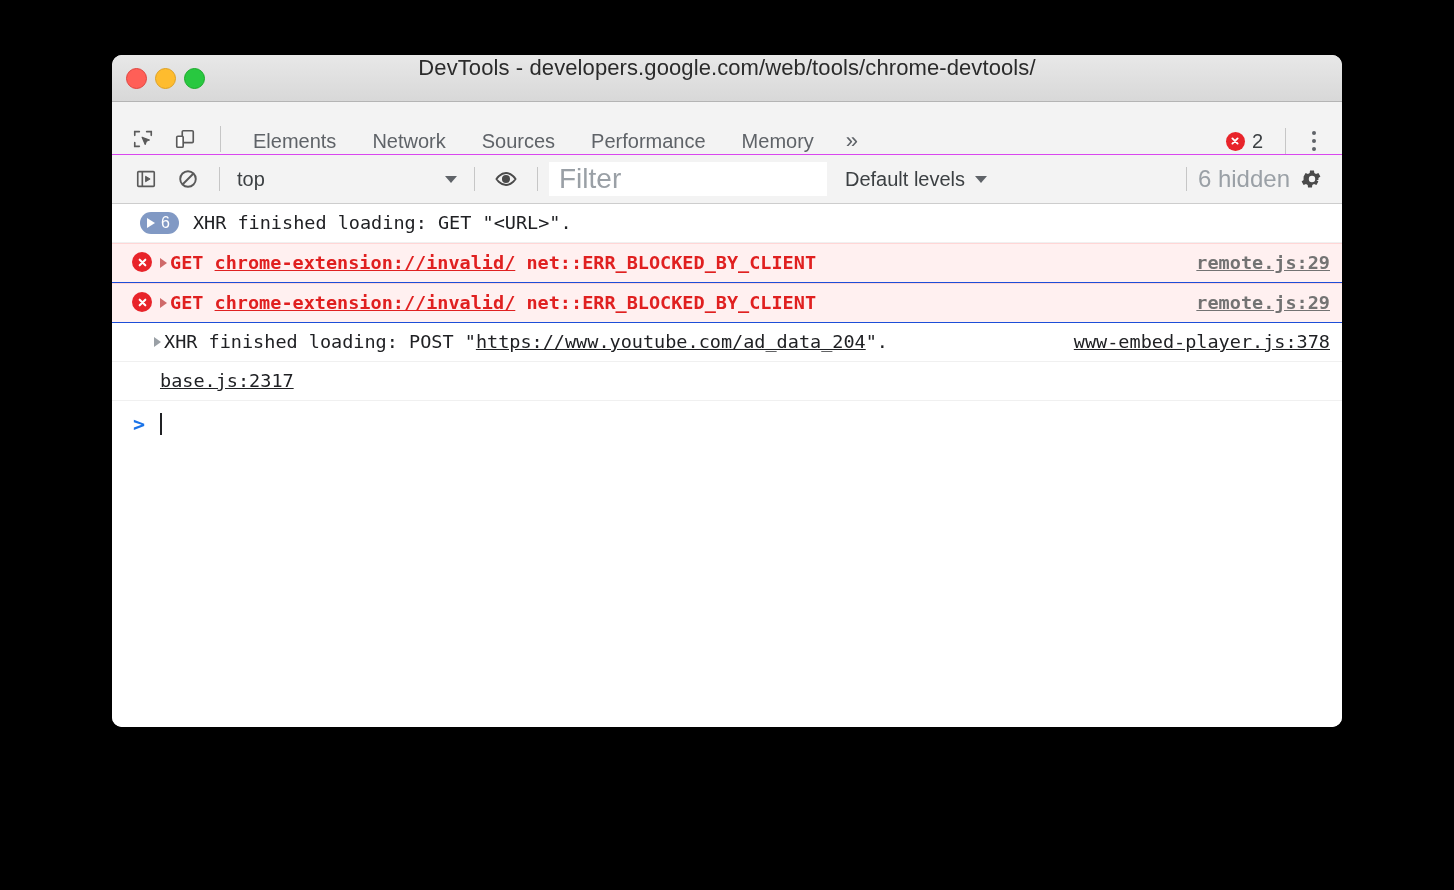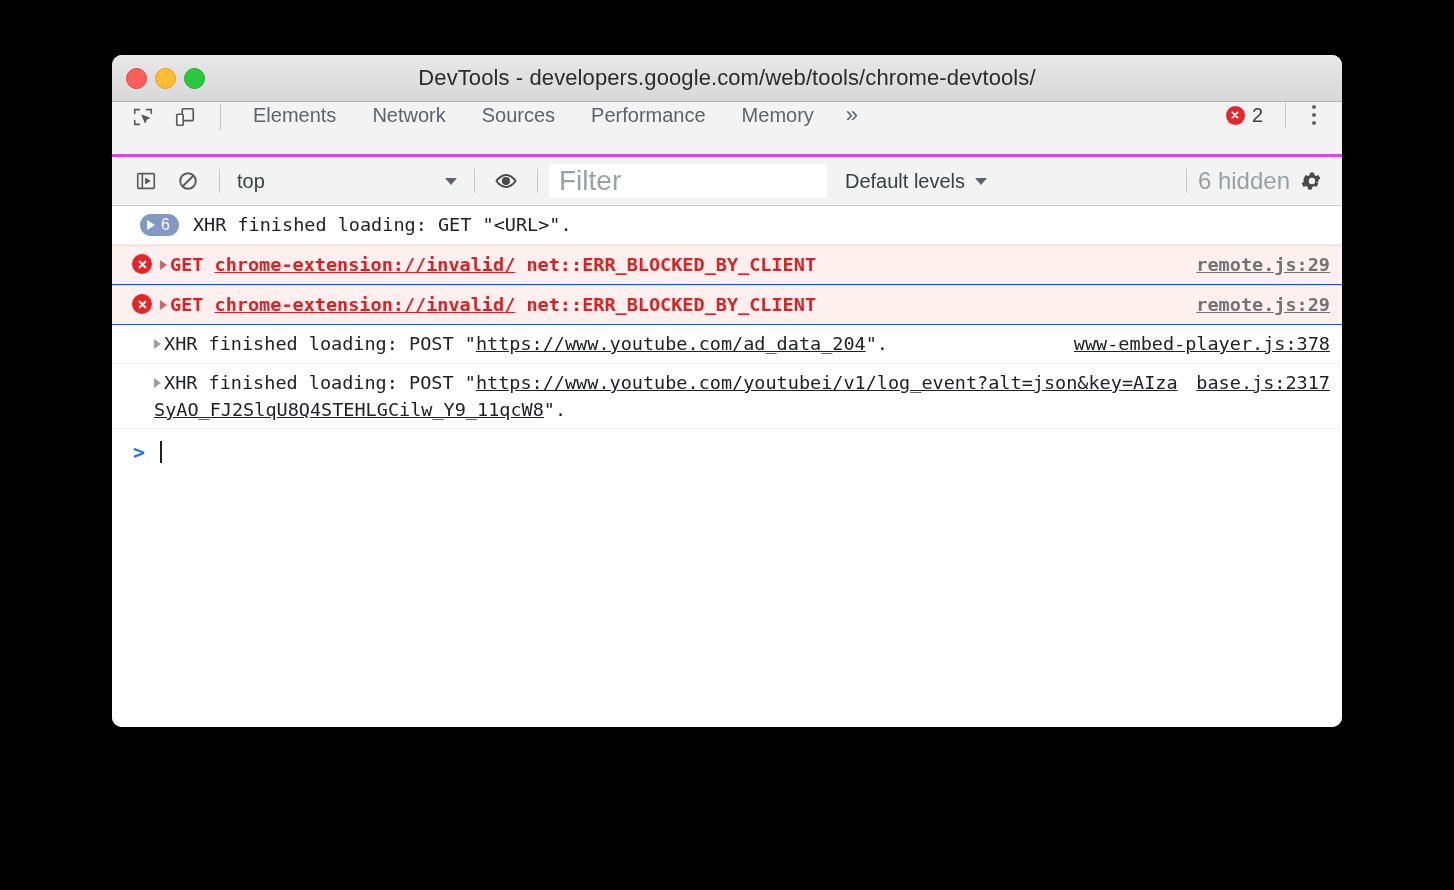--- a/index.html
+++ b/index.html
@@ -24,21 +24,20 @@
     box-shadow: 0 6px 24px rgba(0,0,0,0.45);
   }
 
   
   #titlebar {
     position: relative;
     height: 46px;
     background: linear-gradient(to bottom, #e8e8e8 0%, #d8d8d8 100%);
     border-bottom: 1px solid #b4b4b4;
     display: flex;
-    align-items: center;
     justify-content: center;
   }
   #traffic {
     position: absolute;
     left: 14px;
     top: 0;
     height: 46px;
     display: flex;
     align-items: center;
     gap: 8px;
@@ -58,23 +57,23 @@
     color: #2b2b2b;
     font-family: "Liberation Sans", sans-serif;
     letter-spacing: 0.1px;
     white-space: nowrap;
   }
 
   
   #tabbar {
     height: 52px;
     background: #f3f3f3;
-    border-bottom: 3px solid #d946ef;
-    display: flex;
-    align-items: flex-start;
+    border-bottom: 1px solid #d946ef;
+    display: flex;
+    align-items: flex-end;
     position: relative;
   }
   .tb-icons {
     display: flex;
     align-items: center;
     padding: 0 6px 0 16px;
     gap: 12px;
   }
   .tb-icon {
     width: 30px;
@@ -480,23 +479,20 @@
     <div class="msg">
       <div class="gutter"></div>
       <div class="body-text" style="margin-left:-6px;">
         <span class="tri-gray"></span><span class="nowrap">XHR finished loading: POST "</span><span class="link-u">https://www.youtube.com/ad_data_204</span><span>".</span>
       </div>
       <div class="src-link">www-embed-player.js:378</div>
     </div>
 
     <div class="msg">
       <div class="gutter"></div>
-      <div class="body-text" style="margin-left:-6px;">
-        <span class="tri-gray"></span><span class="nowrap">XHR finished loading: POST "</span><span class="link-u">https://www.youtube.com/youtubei/v1/log_event?alt=json&amp;key=AIzaSyAO_FJ2SlqU8Q4STEHLGCilw_Y9_11qcW8</span><span>".</span>
-      </div>
       <div class="src-link">base.js:2317</div>
     </div>
 
     <div class="prompt-row">
       <span class="prompt-arrow">&gt;</span>
       <span></span>
       <span class="caret-bar"></span>
     </div>
 
   </div>

